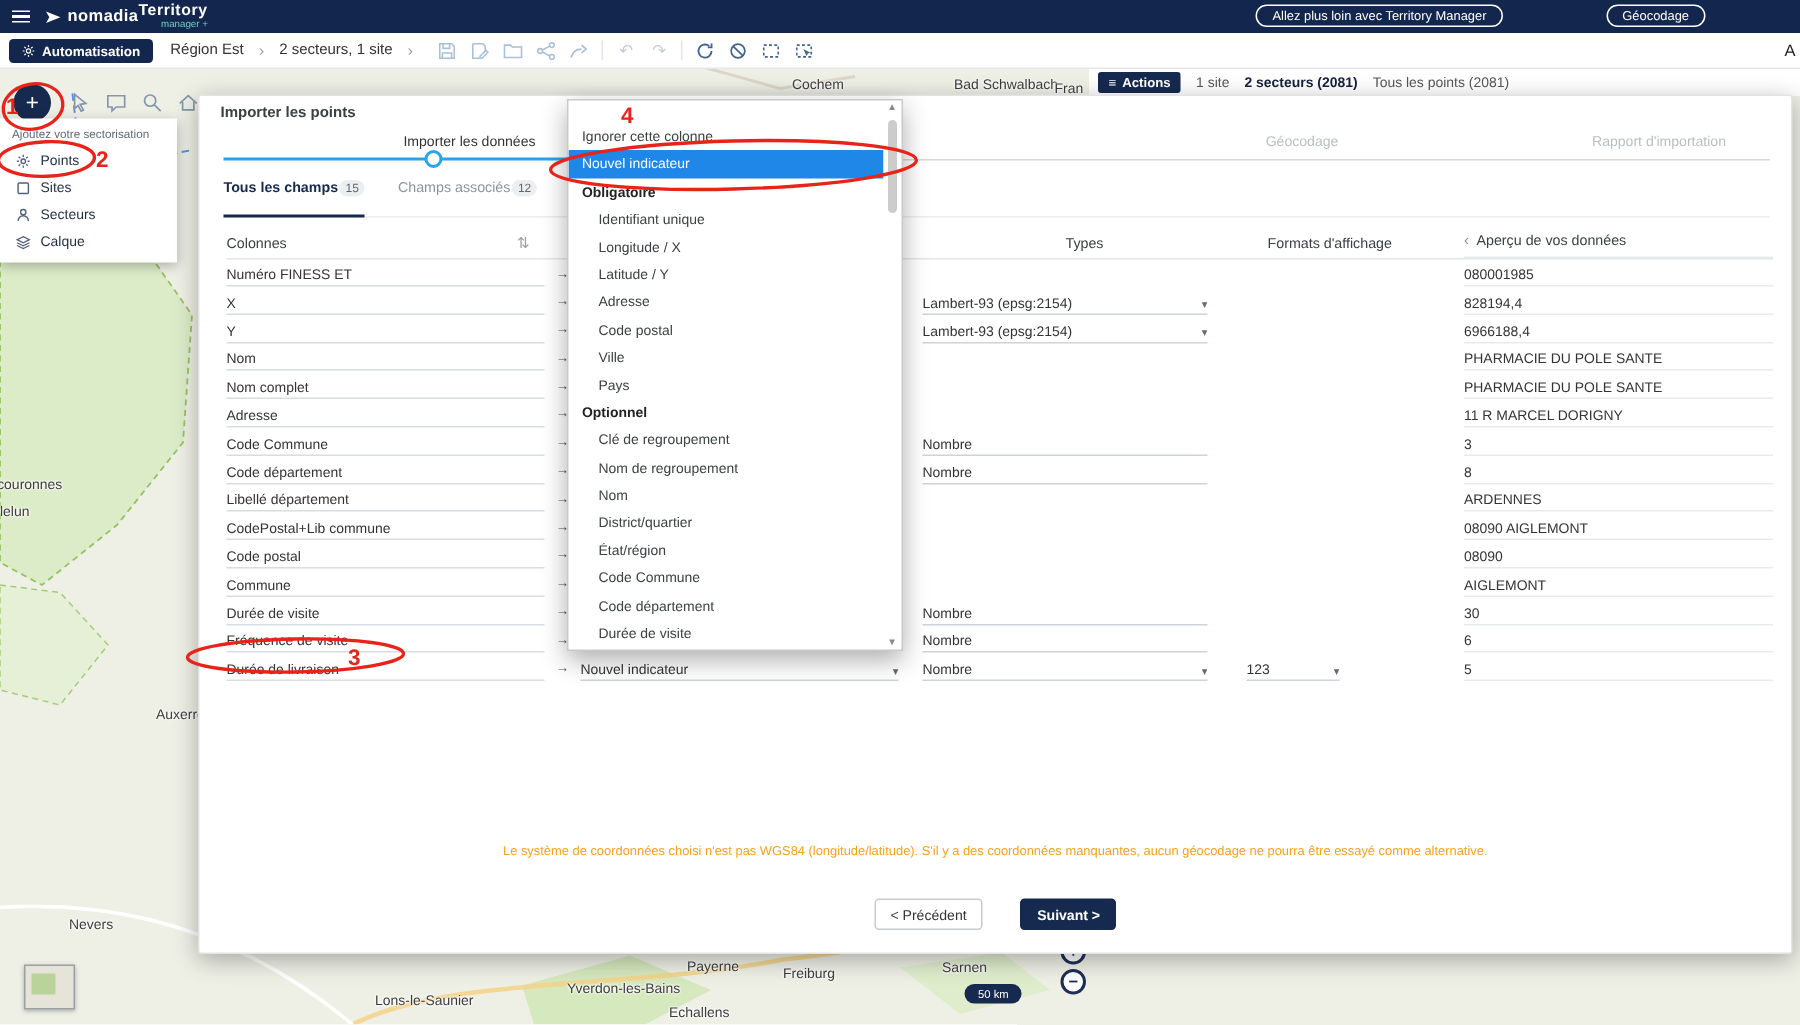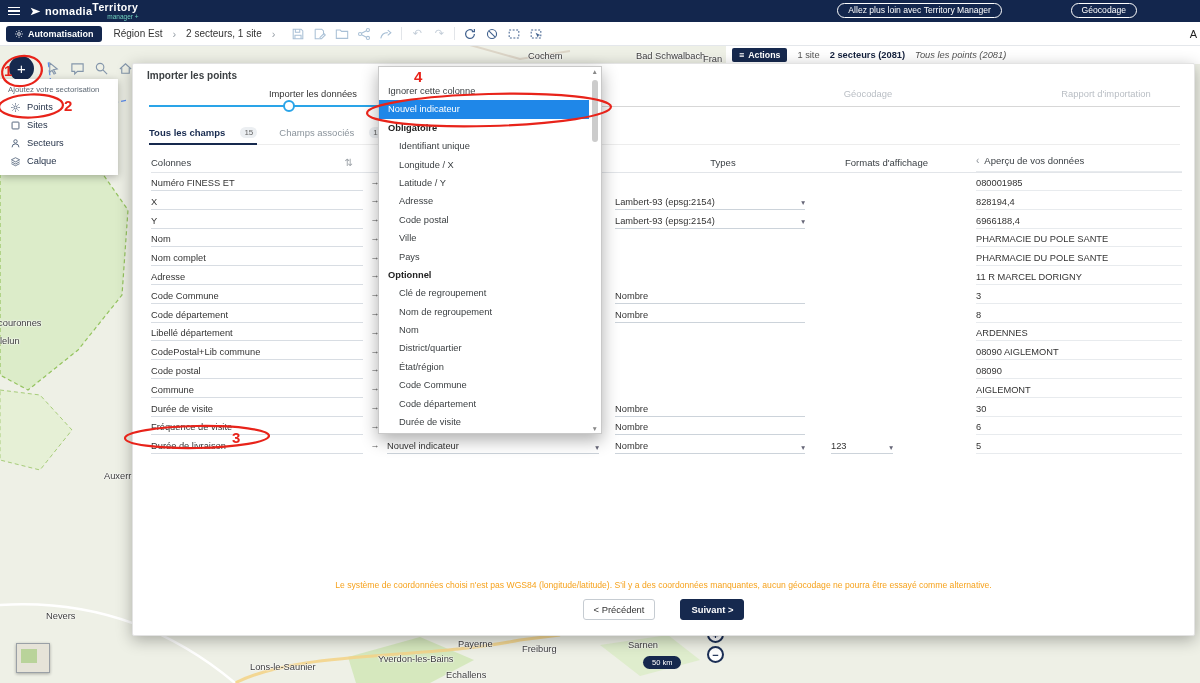--- a/index.html
+++ b/index.html
@@ -39,21 +39,21 @@
   
   .map{position:absolute;left:0;top:45px;width:1200px;height:638px;background:#eef0e6;z-index:1;}
   .map-art{position:absolute;left:0;top:0;z-index:1;}
   .map-label{position:absolute;font-size:9.3px;color:#3c3c3c;white-space:nowrap;z-index:2;text-shadow:0 0 2px #fff,0 0 2px #fff,0 0 2px #fff;}
   #map-labels{position:absolute;left:0;top:-45px;width:1200px;height:683px;z-index:2;pointer-events:none;}
   .white-strip{position:absolute;left:726px;top:0;width:474px;height:19px;background:#fff;z-index:4;}
   .map-header{position:absolute;left:732px;top:3px;display:flex;gap:10px;align-items:center;z-index:5;font-size:9.3px;}
   .actions-btn{background:#16294e;color:#fff;border:none;border-radius:2px;font-size:8.8px;font-weight:bold;padding:2px 7px;display:flex;align-items:center;gap:4px;}
   .mh-site{color:#555;}
   .mh-sect{font-weight:bold;color:#14213d;}
-  .mh-pts{color:#555;font-style:italic;}
+  .mh-pts{color:#555;}
   .add-btn{position:absolute;left:9px;top:11px;width:25px;height:25px;border-radius:50%;background:#16294e;color:#fff;border:none;font-size:15px;line-height:23px;text-align:center;padding:0;z-index:6;}
   .mt-icon{position:absolute;top:16px;width:15px;height:15px;color:#8496ab;z-index:6;display:inline-flex;}
   .mt-icon svg{width:100%;height:100%;}
   .i1{left:46px;}.i2{left:70px;}.i3{left:94px;}.i4{left:118px;}
   .sector-menu{position:absolute;left:0;top:34px;width:118px;background:#fff;box-shadow:0 2px 8px rgba(0,0,0,.28);padding:4px 0 5px;z-index:15;}
   .sm-title{font-size:7.8px;color:#5f6a75;padding:2px 8px 4px;white-space:nowrap;}
   .menu-item{height:18px;display:flex;align-items:center;gap:6px;padding:0 10px;font-size:9.3px;color:#1f2d44;}
   .mi-icon{width:11px;height:11px;color:#51627a;display:inline-flex;}
   .mi-icon svg{width:100%;height:100%;}
   .inset{position:absolute;left:16px;top:598px;width:32px;height:28px;background:#e6e3d8;border:1px solid #9aa0a6;box-shadow:0 1px 3px rgba(0,0,0,.3);z-index:6;}
@@ -67,21 +67,21 @@
   .m-title{position:absolute;left:14px;top:6px;font-size:10px;font-weight:600;color:#3c4043;}
   .step{position:absolute;top:24px;width:170px;text-align:center;font-size:9.4px;color:#b9bec4;white-space:nowrap;}
   .step.s1{left:95px;color:#333;}
   .step.s3{left:650px;}
   .step.s4{left:888px;}
   .step-line{position:absolute;}
   .step-line.blue{left:16px;top:41px;width:442px;height:2px;background:#2aa4e8;}
   .step-line.gray{left:458px;top:41.5px;width:589px;height:1.5px;background:#d7d7d7;}
   .step-dot{position:absolute;left:150px;top:36px;width:8px;height:8px;border:2px solid #2aa4e8;background:#fff;border-radius:50%;}
   .tabs{position:absolute;left:16px;top:56px;right:14px;height:24px;border-bottom:1px solid #ededed;display:flex;gap:22px;font-size:9.5px;color:#8b949c;align-items:center;}
-  .tab{display:flex;gap:15px;align-items:center;height:100%;position:relative;white-space:nowrap;}
+  .tab{display:flex;gap:1px;align-items:flex-start;height:100%;position:relative;white-space:nowrap;}
   .tab.active{color:#16294e;font-weight:bold;}
   .tab.active::after{content:"";position:absolute;left:0;right:0;bottom:-1px;height:2px;background:#16294e;}
   .badge{background:#eceff2;color:#666;border-radius:7px;padding:0 4px;font-size:8px;font-weight:normal;line-height:11px;}
   .thead,.trow{display:grid;grid-template-columns:212px 24px 228px 216px 145px 1fr;}
   .thead{position:absolute;left:18px;right:12px;top:88px;height:20px;align-items:center;font-size:9.5px;color:#3b4045;border-bottom:1px solid #e2e5e9;}
   .thead .c-name{display:flex;justify-content:space-between;align-items:center;padding-right:10px;}
   .sort{color:#9aa0a6;font-size:10px;}
   .thead .c-type{text-align:center;}
   .thead .c-fmt{padding-left:14px;}
   .thead .c-prev{display:flex;gap:5px;align-items:center;}
@@ -89,21 +89,21 @@
   .tbody{position:absolute;left:18px;right:12px;top:108px;}
   .trow{height:18.8px;align-items:end;font-size:9.3px;color:#333;}
   .nfield{border-bottom:1px solid #d8dde3;height:16px;display:flex;align-items:flex-end;padding-bottom:2px;margin-right:6px;overflow:hidden;white-space:nowrap;width:100%;box-sizing:border-box;}
   .field{border-bottom:1px solid #ccd3da;height:16px;display:flex;align-items:flex-end;justify-content:space-between;padding-bottom:2px;overflow:hidden;white-space:nowrap;box-sizing:border-box;}
   .c-map .field{margin-right:16px;}
   .c-type .field{margin-right:26px;}
   .c-fmt .field{width:62px;}
   .c-arrow{align-self:center;text-align:center;color:#555;font-size:9px;}
   .c-prev{border-bottom:1px solid #e8ebee;height:16px;display:flex;align-items:flex-end;padding-bottom:2px;overflow:hidden;white-space:nowrap;}
   .caret{font-size:7.5px;color:#667;line-height:1;}
-  .warning{position:absolute;left:0;right:0;top:516px;text-align:center;font-size:8.6px;color:#f6a21c;}
+  .warning{position:absolute;left:0;right:0;top:498px;text-align:center;font-size:8.6px;color:#f6a21c;}
   .m-actions{position:absolute;left:0;right:0;top:535px;display:flex;justify-content:center;gap:25px;}
   .btn{font-size:9.4px;padding:4px 10px;border-radius:3px;border:1px solid #c6ccd2;background:#fff;color:#333;}
   .btn.next{background:#16294e;color:#fff;border-color:#16294e;font-weight:bold;}
 
   
   .dropdown{position:absolute;left:378px;top:66px;width:222px;height:366px;background:#fff;border:1px solid #c9c9c9;box-shadow:0 6px 16px rgba(0,0,0,.32);z-index:30;}
   .dd-list{position:absolute;left:0;right:12px;top:15px;bottom:2px;overflow:hidden;}
   .dd-item{height:18.4px;line-height:18.4px;font-size:9.3px;color:#3c4043;padding-left:9px;white-space:nowrap;overflow:hidden;}
   .dd-indent{padding-left:20px;}
   .dd-group{font-weight:bold;color:#222;}

